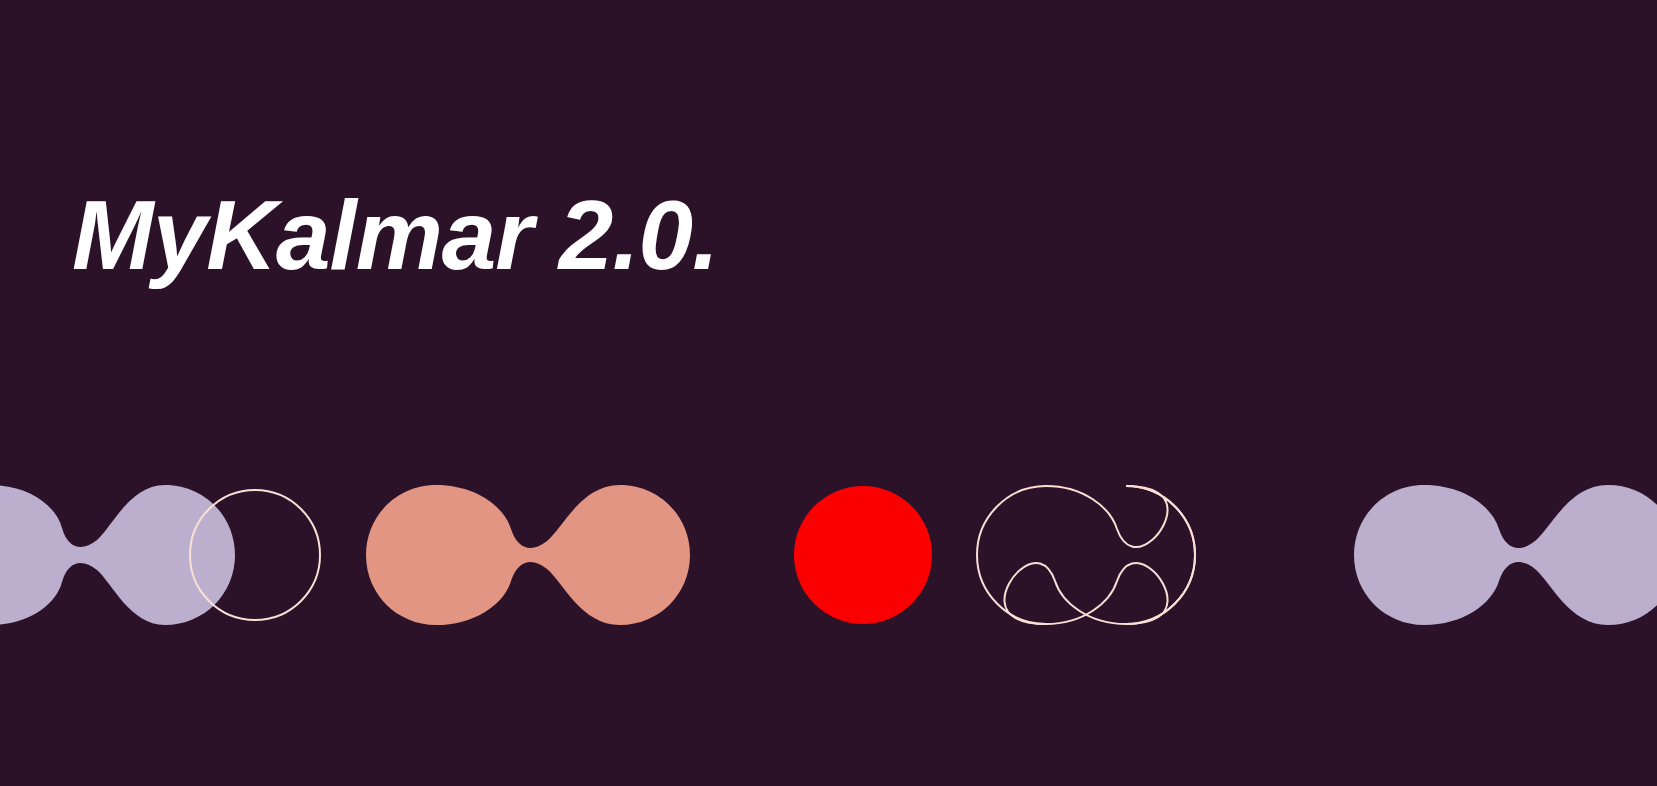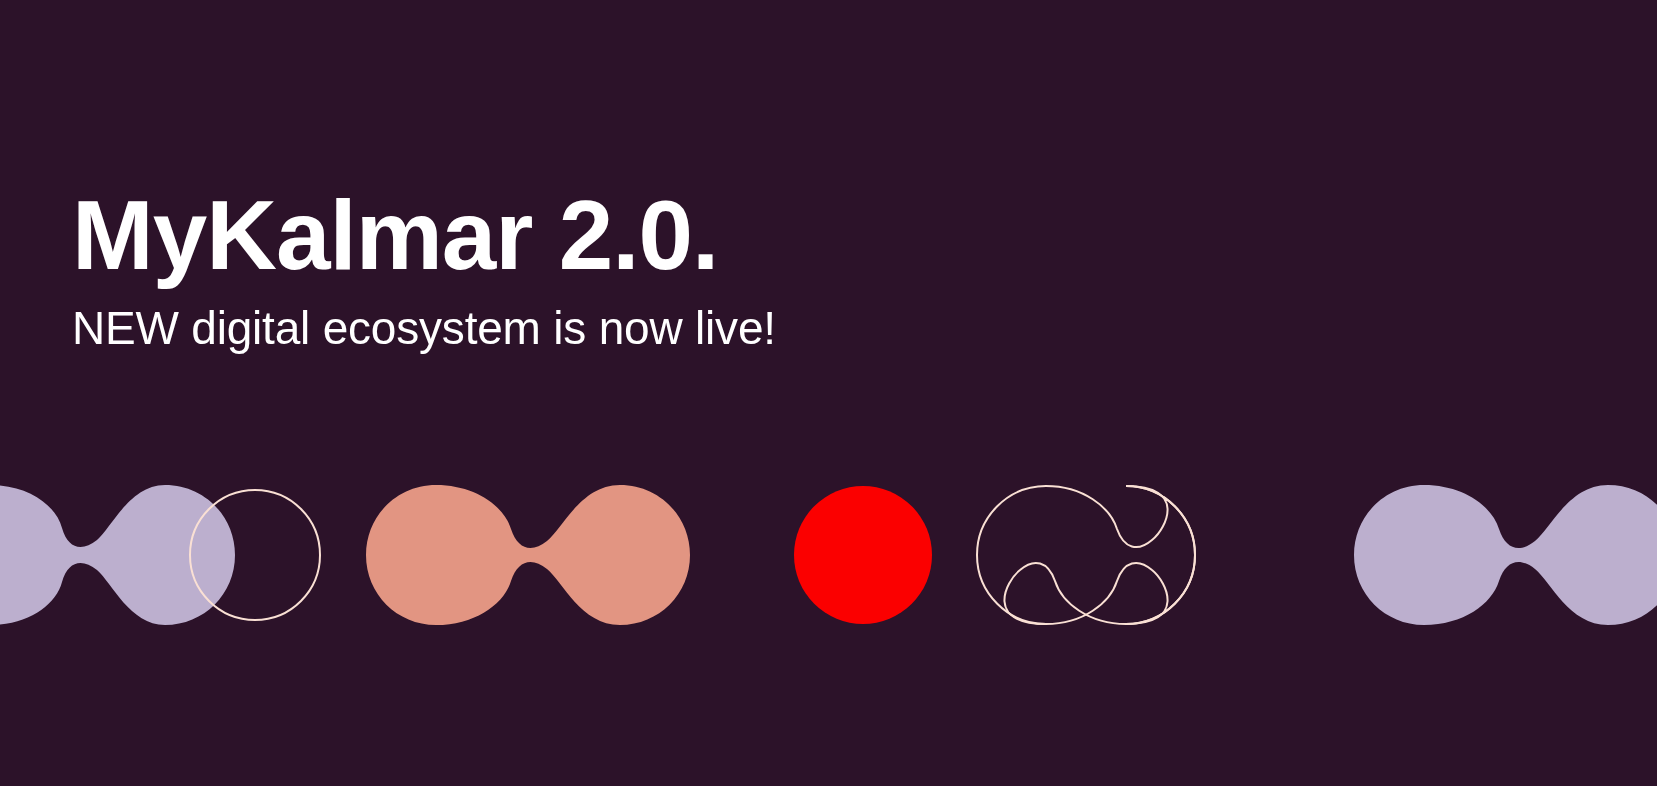--- a/index.html
+++ b/index.html
@@ -23,20 +23,21 @@
     z-index:3;
   }
   #headline {
     font-family:"Liberation Sans", sans-serif;
     font-weight:700;
     font-size:98px;
     line-height:1.0;
     letter-spacing:-1px;
     color:#FFFFFF;
     white-space:nowrap;
+    font-style:italic;
   }
   #subheadline {
     font-family:"Liberation Sans", sans-serif;
     font-weight:400;
     font-size:46px;
     line-height:1.25;
     letter-spacing:-0.2px;
     color:#FFFFFF;
     white-space:nowrap;
     margin-top:16px;
@@ -117,16 +118,15 @@
                C 1520 557 1506 560 1499 581
                C 1492 604 1463 625 1424 625
                C 1385 625 1354 594 1354 555
                C 1354 516 1385 485 1424 485
                Z"></path>
     </svg>
   </div>
 
   <div id="text-block" style="color: rgb(255, 255, 255);">
     <div id="headline" style="color: rgb(255, 255, 255);">MyKalmar 2.0.</div>
-    <div id="subheadline" style="color: rgb(255, 255, 255);">NEW digital ecosystem is now live!</div>
   </div>
 
 </div>
 
 </body></html>

